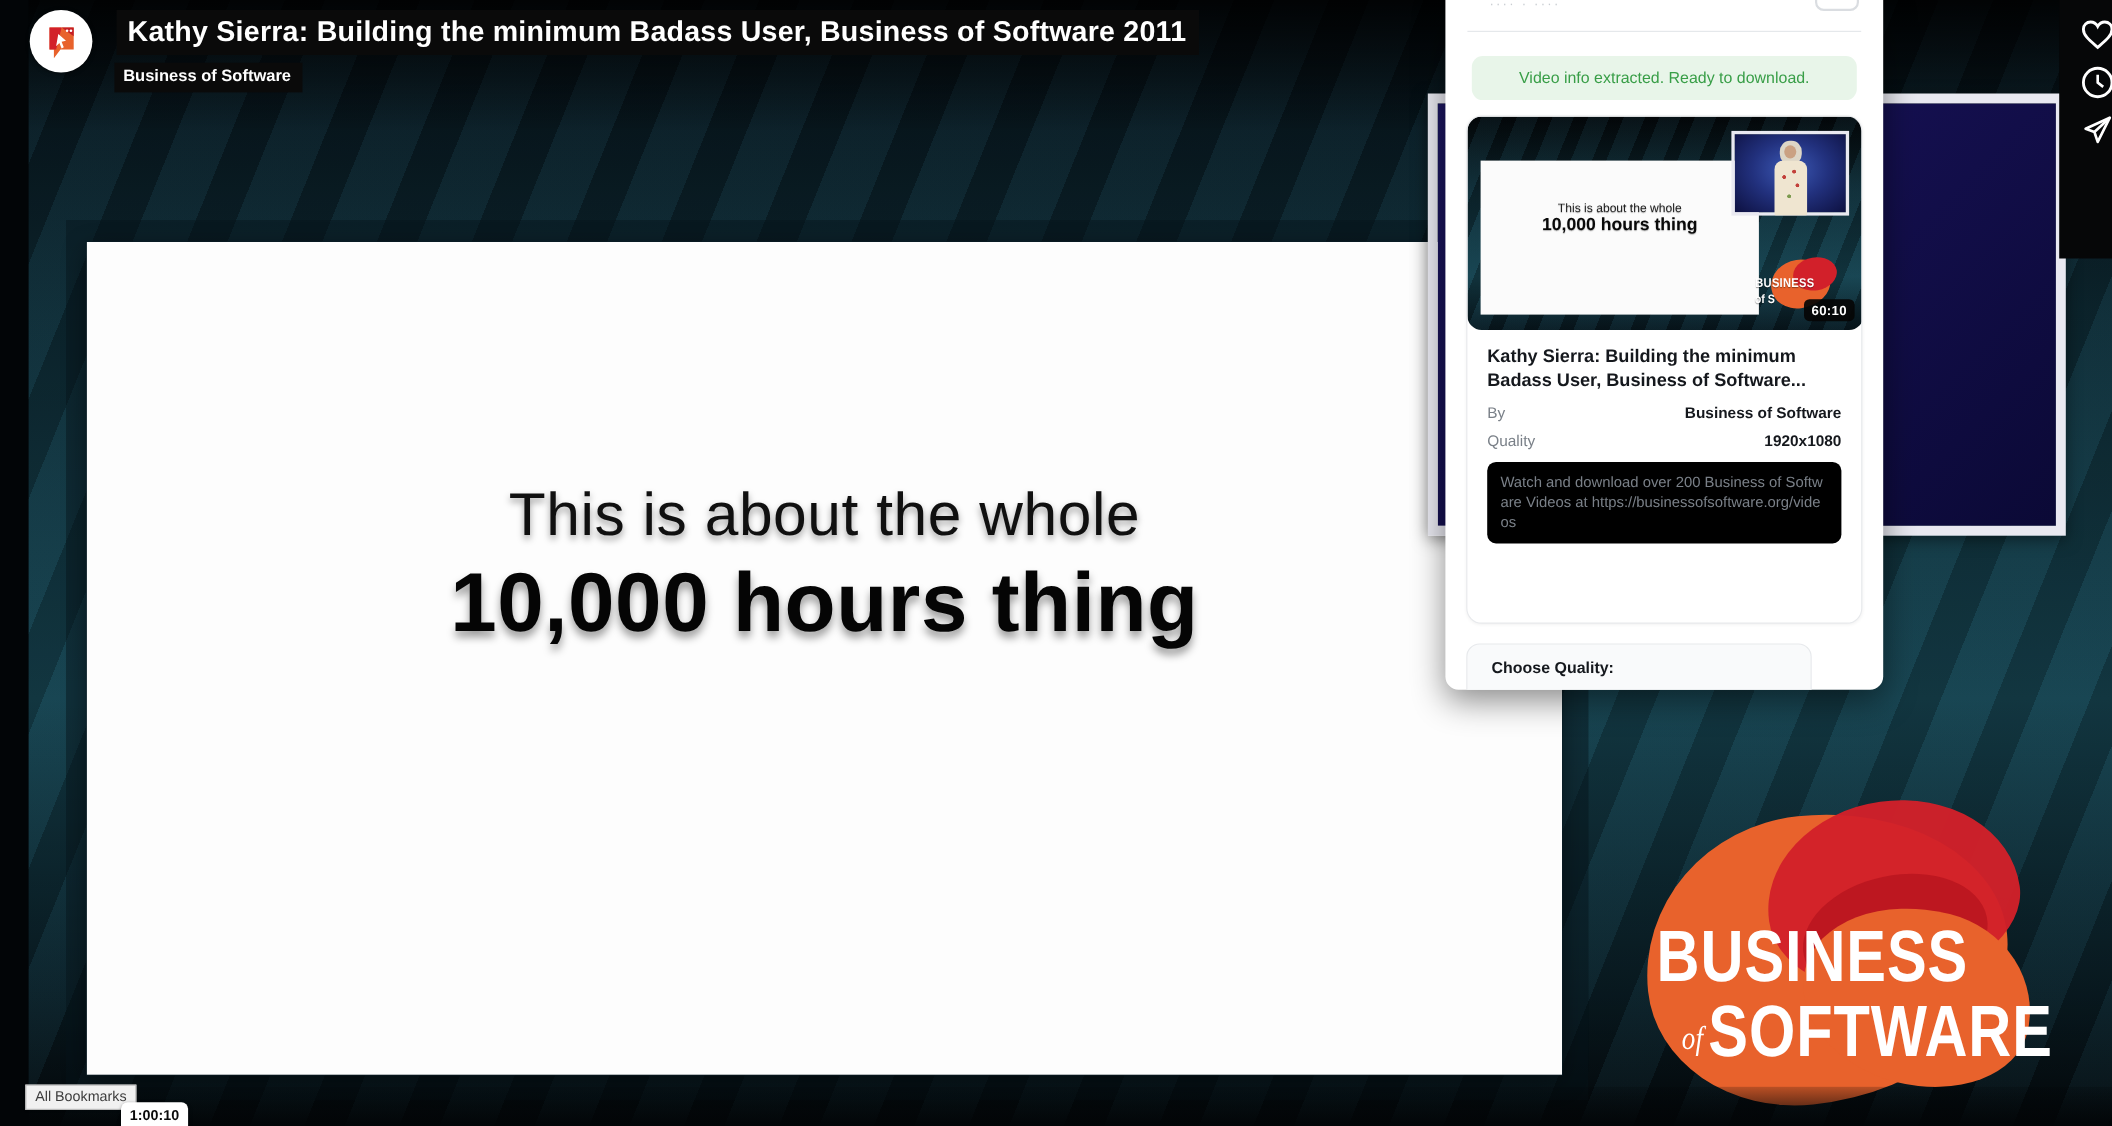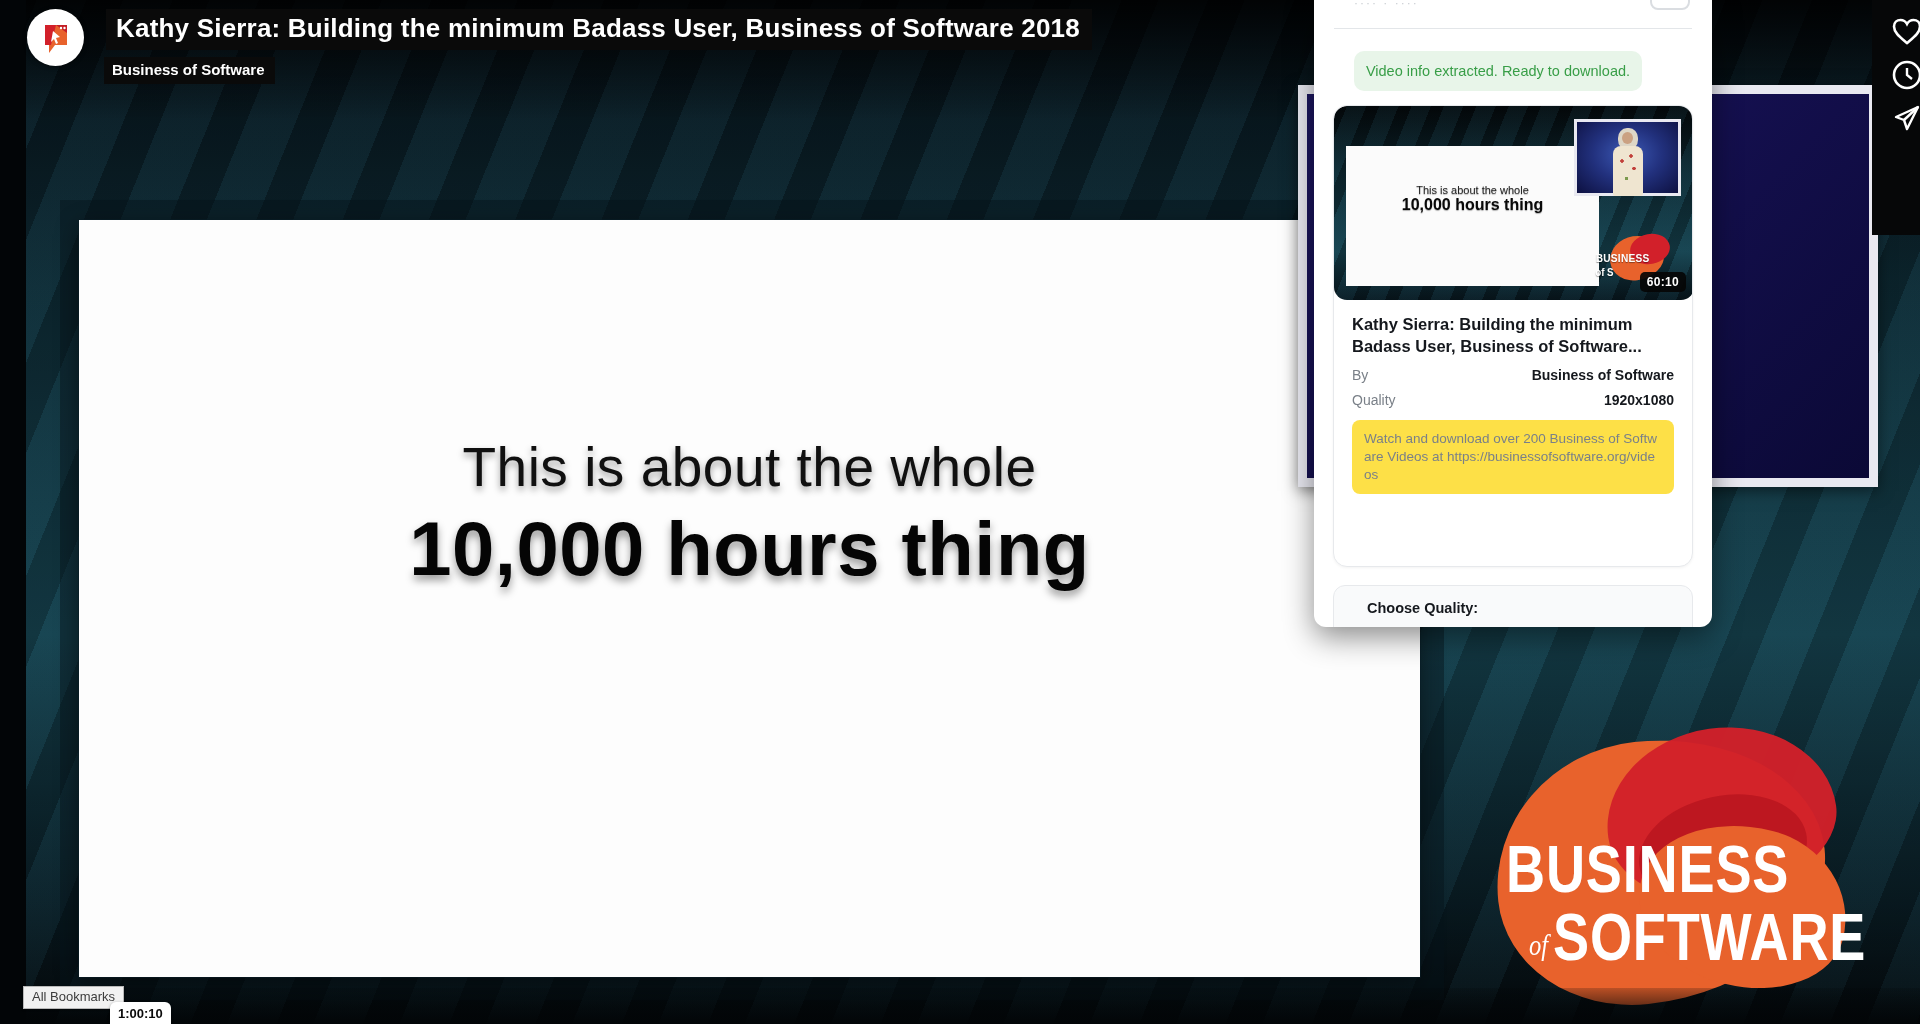--- a/index.html
+++ b/index.html
@@ -66,21 +66,21 @@
 
   
   .popup { position:absolute; left:1314px; top:0; width:398px; height:627px; background:#ffffff;
     border-radius:0 0 12px 12px; box-shadow:0 10px 30px rgba(0,0,0,0.45); z-index:10; overflow:hidden; }
   .popup-ghost-row { position:absolute; left:0; top:0; width:100%; height:12px; }
   .ghost-text { position:absolute; left:40px; top:-4px; width:200px; height:12px; color:#c9cdd2;
     font-size:12px; overflow:hidden; letter-spacing:2px; filter:blur(0.4px); }
   .ghost-toggle { position:absolute; right:22px; top:-8px; width:40px; height:18px;
     border:2px solid #dadde1; border-radius:8px; background:#fff; }
   .popup-divider { position:absolute; left:20px; top:28px; width:358px; height:1px; background:#e3e6e9; }
-  .status-box { position:absolute; left:40px; top:51px; width:288px; height:40px; background:#e8f5e9;
+  .status-box { position:absolute; left:24px; top:51px; width:350px; height:40px; background:#e8f5e9;
     border-radius:10px; display:flex; align-items:center; justify-content:center; }
   .status-text { color:#389e47; font-size:14.5px; }
 
   .video-card { position:absolute; left:19px; top:105px; width:360px; height:462px;
     border:1px solid #e7e9ec; border-radius:14px; background:#fff; overflow:hidden;
     box-shadow:0 1px 3px rgba(0,0,0,0.05); }
 
   
   .thumb { position:relative; width:360px; height:194px; border-radius:13px;
     background:
@@ -112,25 +112,25 @@
   .thumb-logo-l2 { position:absolute; left:-16px; top:30px; color:#fff; font-size:11px; font-weight:bold;
     transform:scaleX(0.88); text-shadow:0 1px 1px rgba(0,0,0,0.4); }
   .thumb-duration { position:absolute; right:8px; bottom:8px; background:rgba(5,5,5,0.92); color:#fff;
     font-size:12px; font-weight:bold; padding:3px 7px; border-radius:5px; letter-spacing:0.3px; }
 
   .card-body { padding:14px 18px 0 18px; }
   .video-title { font-size:16.5px; font-weight:bold; color:#15181d; line-height:1.32; }
   .meta-row { display:flex; justify-content:space-between; align-items:baseline; margin-top:9px; }
   .meta-label { color:#7a8088; font-size:14px; }
   .meta-value { color:#15181d; font-size:14px; font-weight:bold; }
-  .note-box { margin-top:12px; background:#fde047; border-radius:8px; padding:10px 12px;
+  .note-box { margin-top:12px; background:#000000; border-radius:8px; padding:10px 12px;
     color:#7a8088; font-size:13.5px; line-height:1.35; word-break:break-all; }
 
-  .quality-card { position:absolute; left:19px; top:585px; width:360px; height:60px;
-    background:#f9fafb; border:1px solid #e7e9ec; border-radius:12px; padding:14px 33px; }
+  .quality-card { position:absolute; left:19px; top:585px; width:314px; height:60px;
+    background:#f9fafb; border:1px solid #e7e9ec; border-radius:12px; padding:14px 22px; }
   .quality-label { font-size:14.5px; font-weight:bold; color:#15181d; }
 
   
   .bookmarks-tip { position:absolute; left:3px; top:986px; background:#f1f1f1; border:1px solid #b9b9b9;
     color:#3c3c3c; font-size:13px; padding:2px 8px 4px 8px; box-shadow:0 1px 2px rgba(0,0,0,0.3);margin-left:20px; }
   .time-badge { position:absolute; left:110px; top:1002px; background:#fff; color:#0a0a0a;
     font-size:13px; font-weight:bold; padding:4px 8px 8px 8px; border-radius:6px;
     box-shadow:0 1px 3px rgba(0,0,0,0.4); }
 
   .bubble-icon { width:34px; height:34px; position:relative; }
@@ -171,21 +171,21 @@
   <div class="logo-circle">
     <svg class="bubble-icon" viewBox="0 0 34 34">
       <path d="M6 4 h22 v20 h-12 l-6 8 v-8 h-4 z" fill="#e8622c"></path>
       <path d="M6 4 h11 l-5 20 h-6 z" fill="#d2202a"></path>
       <path d="M17 4 h11 v8 z" fill="#c41e25"></path>
       <path d="M14 10 l7 6 -4 1 2 5 -2 1 -2-5 -3 3 z" fill="#fff"></path>
       <circle cx="22" cy="7" r="1.2" fill="#fff"></circle>
         <circle cx="25.5" cy="7" r="1.2" fill="#fff"></circle>
     </svg>
   </div>
-  <div class="page-title">Kathy Sierra: Building the minimum Badass User, Business of Software 2018</div>
+  <div class="page-title">Kathy Sierra: Building the minimum Badass User, Business of Software 2011</div>
   <div class="page-channel">Business of Software</div>
 
   <div class="corner-dark"></div>
   <div class="side-action" style="top:15px;">
     <svg viewBox="0 0 34 34" fill="none" stroke="#fff" stroke-width="2.6">
       <path d="M17 28 C10 22 4 17.5 4 11.5 C4 7.5 7 5 10.5 5 C13.5 5 15.8 6.8 17 9 C18.2 6.8 20.5 5 23.5 5 C27 5 30 7.5 30 11.5 C30 17.5 24 22 17 28 Z"></path>
     </svg>
   </div>
   <div class="side-action" style="top:58px;">
     <svg viewBox="0 0 34 34" fill="none" stroke="#fff" stroke-width="2.6">

